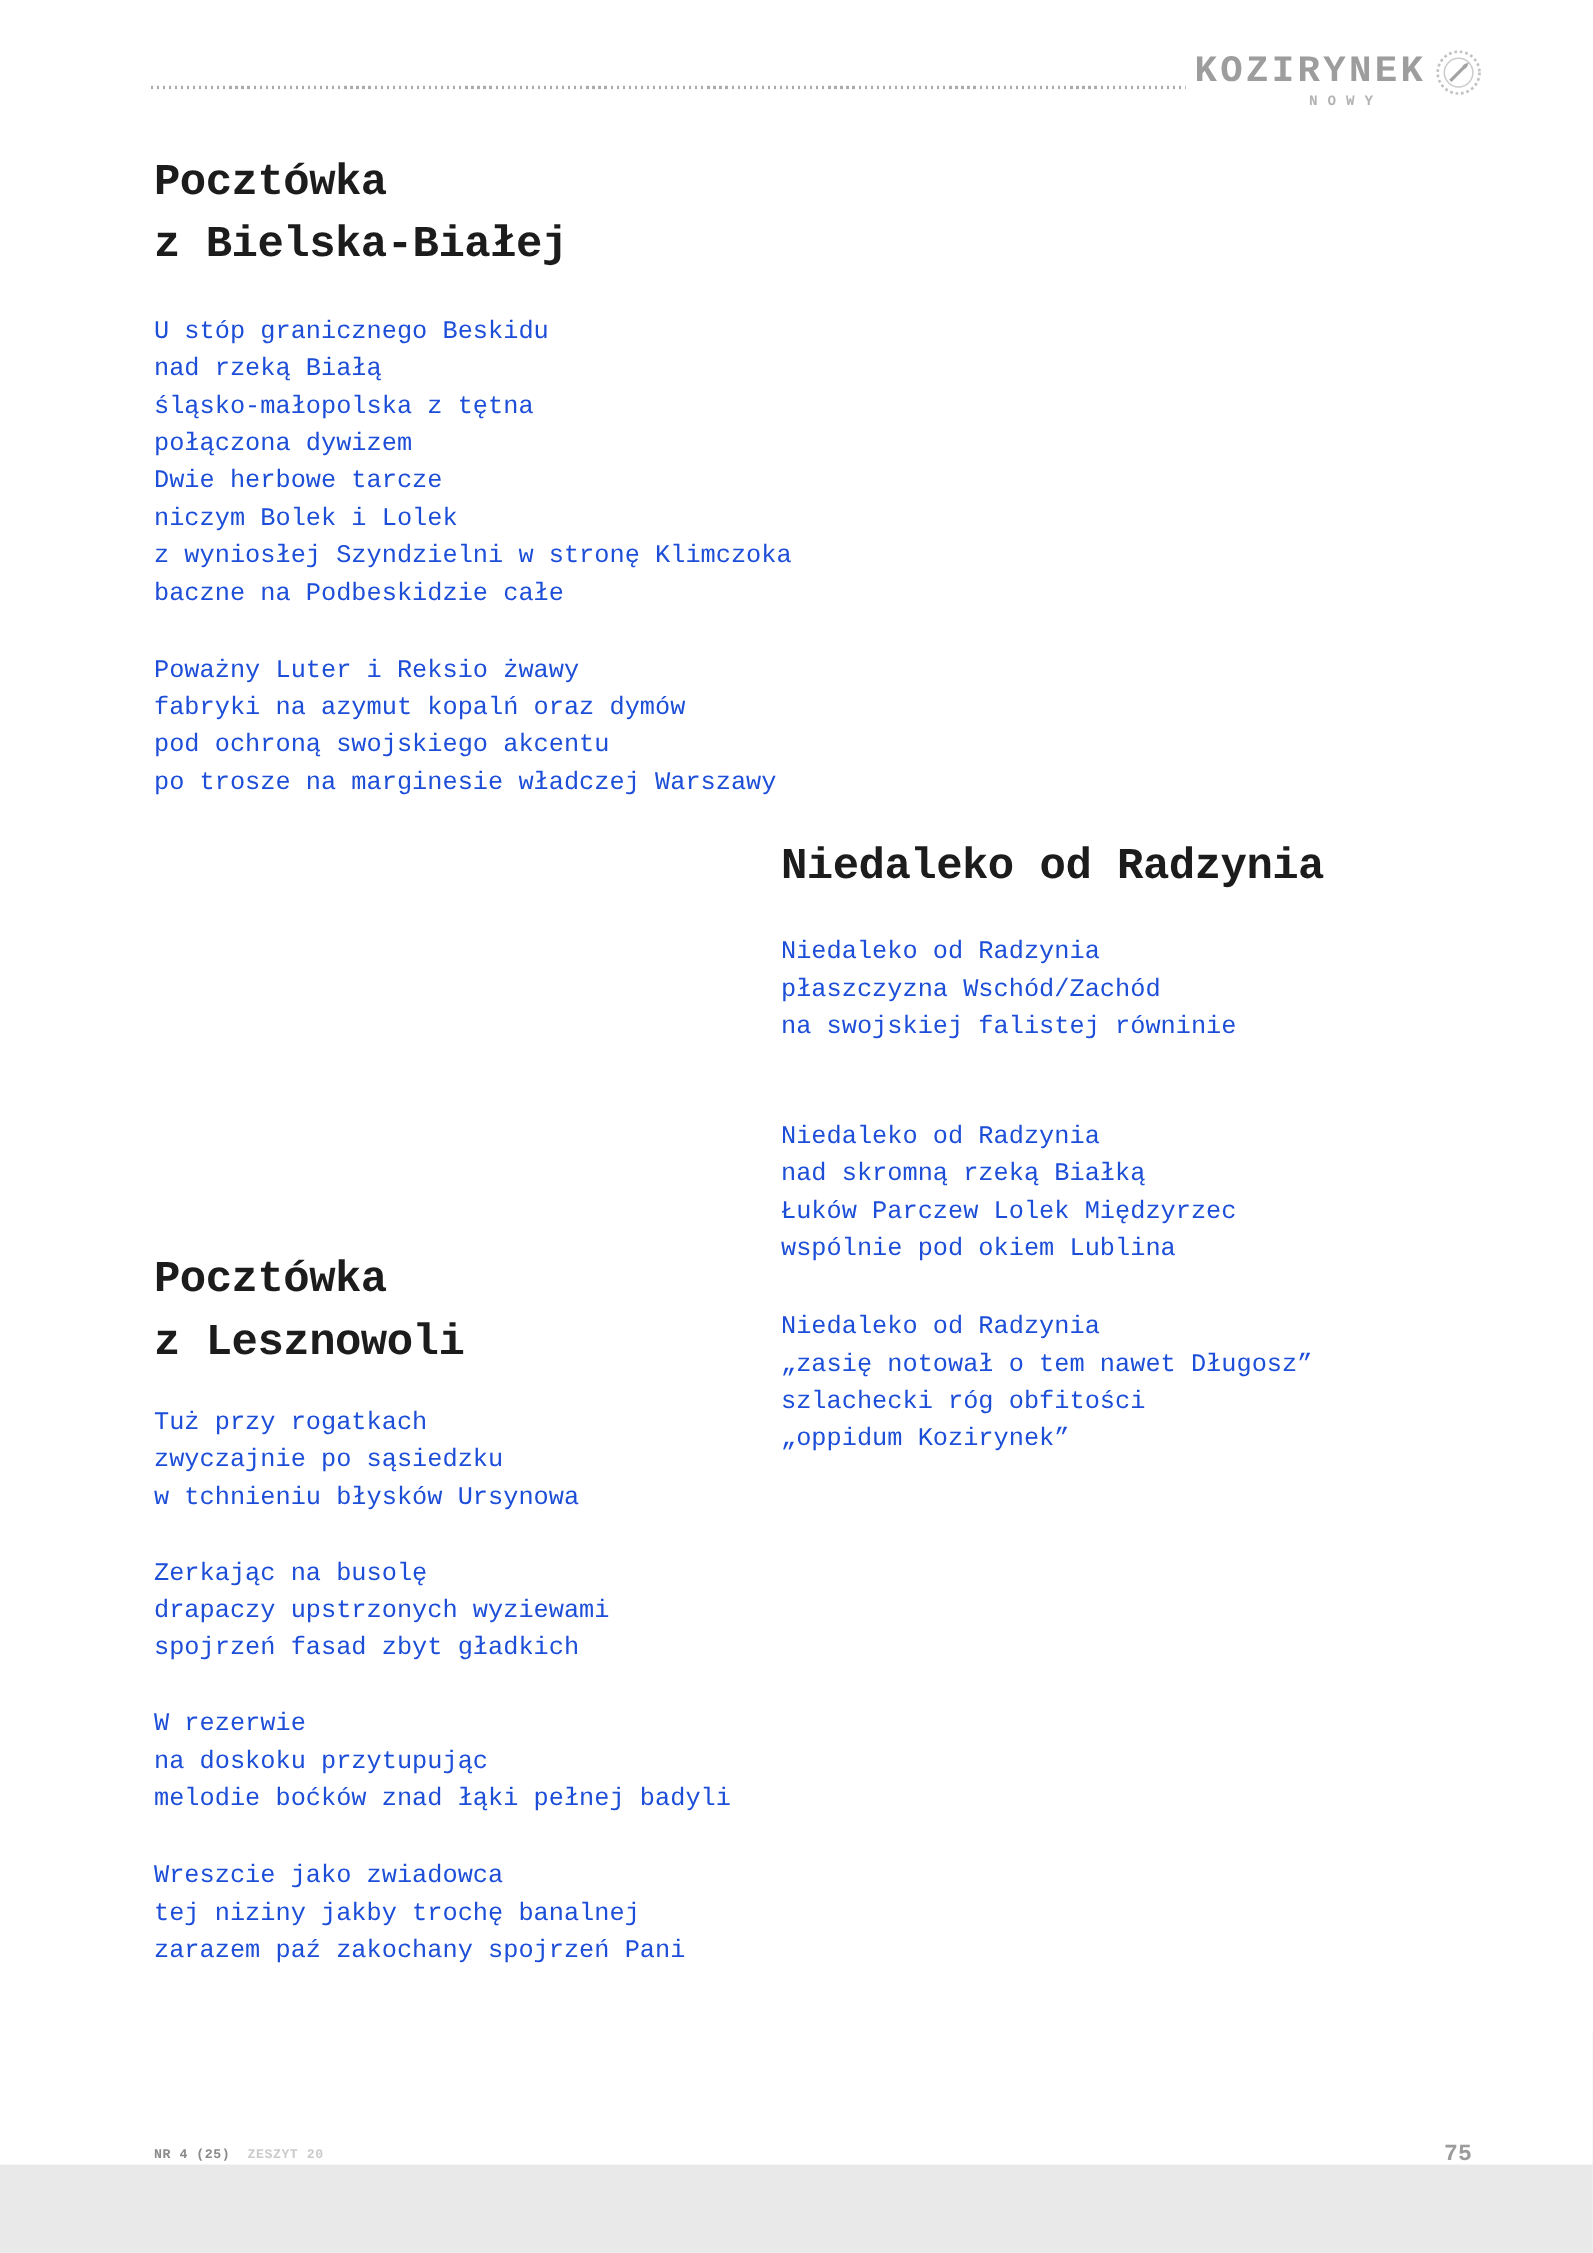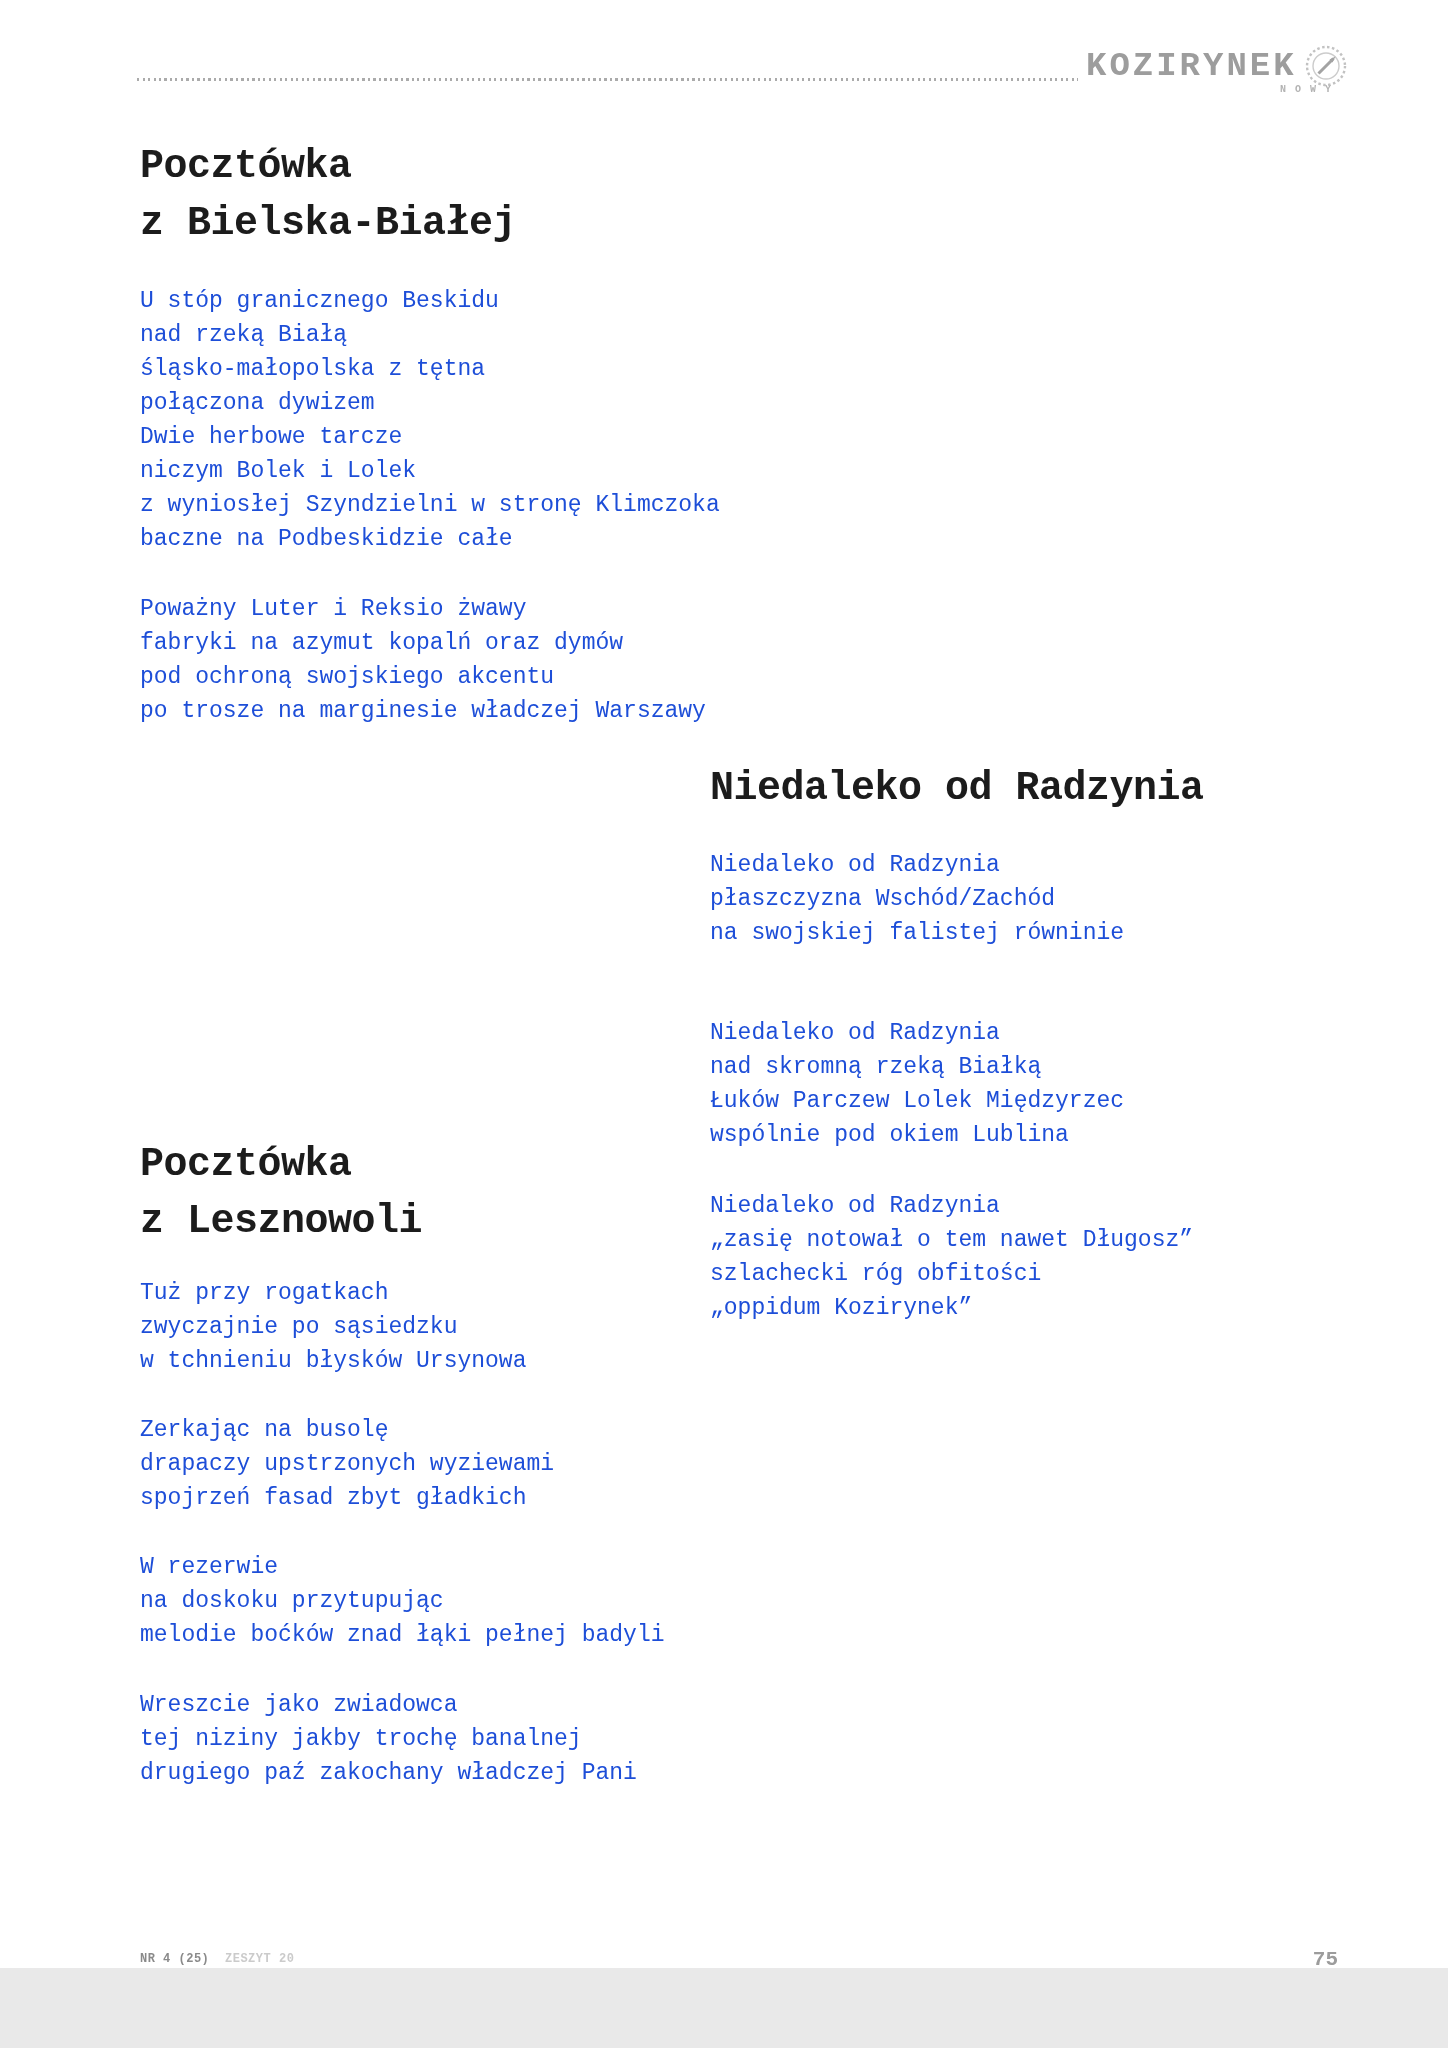--- a/index.html
+++ b/index.html
@@ -29,22 +29,21 @@
     font-weight: 800;
     letter-spacing: 3px;
     color: #9d9d9d;
     text-shadow: 0 1px 0 rgba(255,255,255,.6);
   }
   .logo-compass { display: block; }
   .logo-sub {
     position: absolute;
     left: 1190px; top: 84px;
     width: 150px;
-    text-align: right;
-    font-size: 10px;
+    font-size: 13px;
     font-weight: 700;
     letter-spacing: 9px;
     color: #b3b3b3;
   }
 
   
   .poem-title {
     position: absolute;
     font-size: 40px;
     font-weight: 700;
@@ -165,21 +164,21 @@
     <div class="line">spojrzeń fasad zbyt gładkich</div>
   </div>
   <div class="stanza" id="poem3-s3">
     <div class="line">W rezerwie</div>
     <div class="line">na doskoku przytupując</div>
     <div class="line">melodie boćków znad łąki pełnej badyli</div>
   </div>
   <div class="stanza" id="poem3-s4">
     <div class="line">Wreszcie jako zwiadowca</div>
     <div class="line">tej niziny jakby trochę banalnej</div>
-    <div class="line">drugiego paź zakochany władczej Pani</div>
+    <div class="line">zarazem paź zakochany spojrzeń Pani</div>
   </div>
 
   <div class="footer-left">
     <span class="footer-issue">NR 4 (25)</span>
     <span class="footer-volume">ZESZYT 20</span>
   </div>
   <div class="footer-page">75</div>
 
 </div>
 

